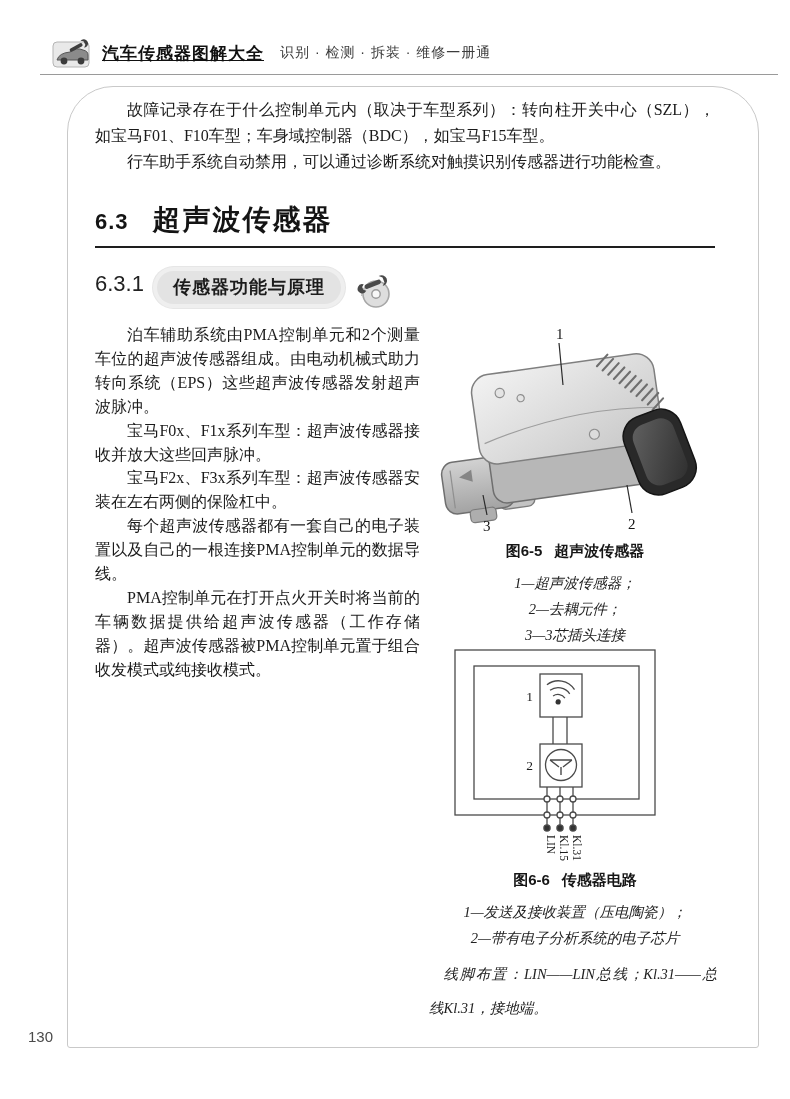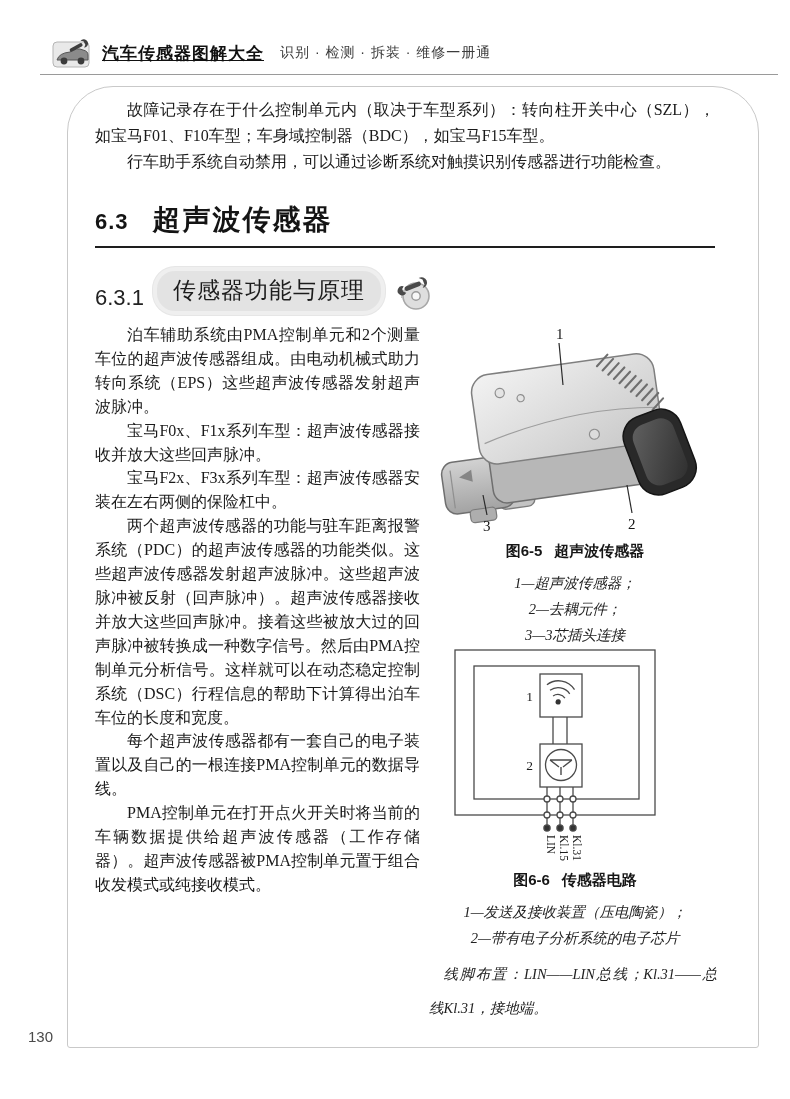--- a/index.html
+++ b/index.html
@@ -18,24 +18,24 @@
   
   .intro{position:absolute;left:95px;top:97px;width:620px;}
   .intro p{margin:0;font-size:16px;line-height:26px;text-align:justify;text-indent:2em;}
   
   .section-heading{position:absolute;left:95px;top:201px;width:620px;
     font-family:"Liberation Sans",sans-serif;font-weight:bold;color:#141414;
     border-bottom:2.5px solid #1e1e1e;padding-bottom:7px;}
   .section-heading .num{font-size:22px;letter-spacing:1px;}
   .section-heading .ttl{font-size:28px;margin-left:24px;letter-spacing:2px;}
   
-  .subsection{position:absolute;left:95px;top:271px;display:flex;align-items:flex-end;gap:13px;}
+  .subsection{position:absolute;left:95px;top:271px;display:flex;align-items:flex-start;gap:13px;}
   .subsection .num{font-family:"Liberation Sans",sans-serif;font-size:22px;color:#222;}
   .subsection .pill{
-    font-family:"Liberation Sans",sans-serif;font-weight:normal;font-size:23px;color:#1c1c1c;
+    font-family:"Liberation Sans",sans-serif;font-weight:bold;font-size:18px;color:#1c1c1c;
     background:#e3e3e3;border-radius:18px;padding:4px 16px 5px 16px;
     box-shadow:0 0 0 4px #efefef, 0 0 0 5px #e6e6e6;letter-spacing:1px;}
   
   .columns{position:absolute;left:95px;top:323px;width:620px;height:700px;}
   .left-col{position:absolute;left:0;top:0;width:325px;}
   .left-col p{margin:0;font-size:16px;line-height:23.9px;text-align:justify;text-indent:2em;}
   .right-col{position:absolute;left:340px;top:0;width:280px;}
   .fig-image{position:absolute;left:0;}
   .fig65-image{top:2px;}
   .fig65-caption{position:absolute;top:219px;width:100%;text-align:center;
@@ -99,21 +99,20 @@
     </g>
   </svg>
 </div>
 
 <div class="columns">
 
   <div class="left-col">
     <p>泊车辅助系统由PMA控制单元和2个测量车位的超声波传感器组成。由电动机械式助力转向系统（EPS）这些超声波传感器发射超声波脉冲。</p>
     <p>宝马F0x、F1x系列车型：超声波传感器接收并放大这些回声脉冲。</p>
     <p>宝马F2x、F3x系列车型：超声波传感器安装在左右两侧的保险杠中。</p>
-    <p>两个超声波传感器的功能与驻车距离报警系统（PDC）的超声波传感器的功能类似。这些超声波传感器发射超声波脉冲。这些超声波脉冲被反射（回声脉冲）。超声波传感器接收并放大这些回声脉冲。接着这些被放大过的回声脉冲被转换成一种数字信号。然后由PMA控制单元分析信号。这样就可以在动态稳定控制系统（DSC）行程信息的帮助下计算得出泊车车位的长度和宽度。</p>
     <p>每个超声波传感器都有一套自己的电子装置以及自己的一根连接PMA控制单元的数据导线。</p>
     <p>PMA控制单元在打开点火开关时将当前的车辆数据提供给超声波传感器（工作存储器）。超声波传感器被PMA控制单元置于组合收发模式或纯接收模式。</p>
   </div>
 
   <div class="right-col">
 
     <svg class="fig-image fig65-image" width="280" height="214" viewBox="0 0 280 214">
       <defs>
         <linearGradient id="lidGrad" x1="0" y1="0" x2="1" y2="1">
           <stop offset="0" stop-color="#f3f3f3"></stop>

